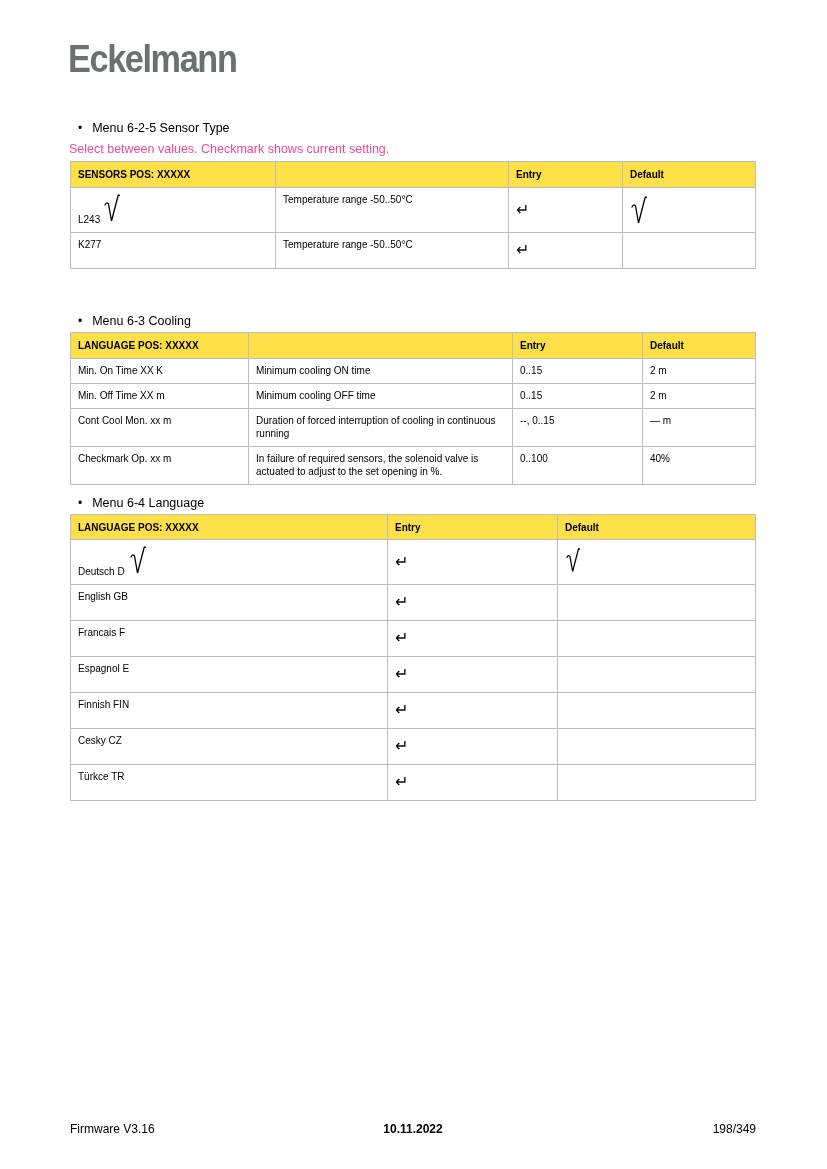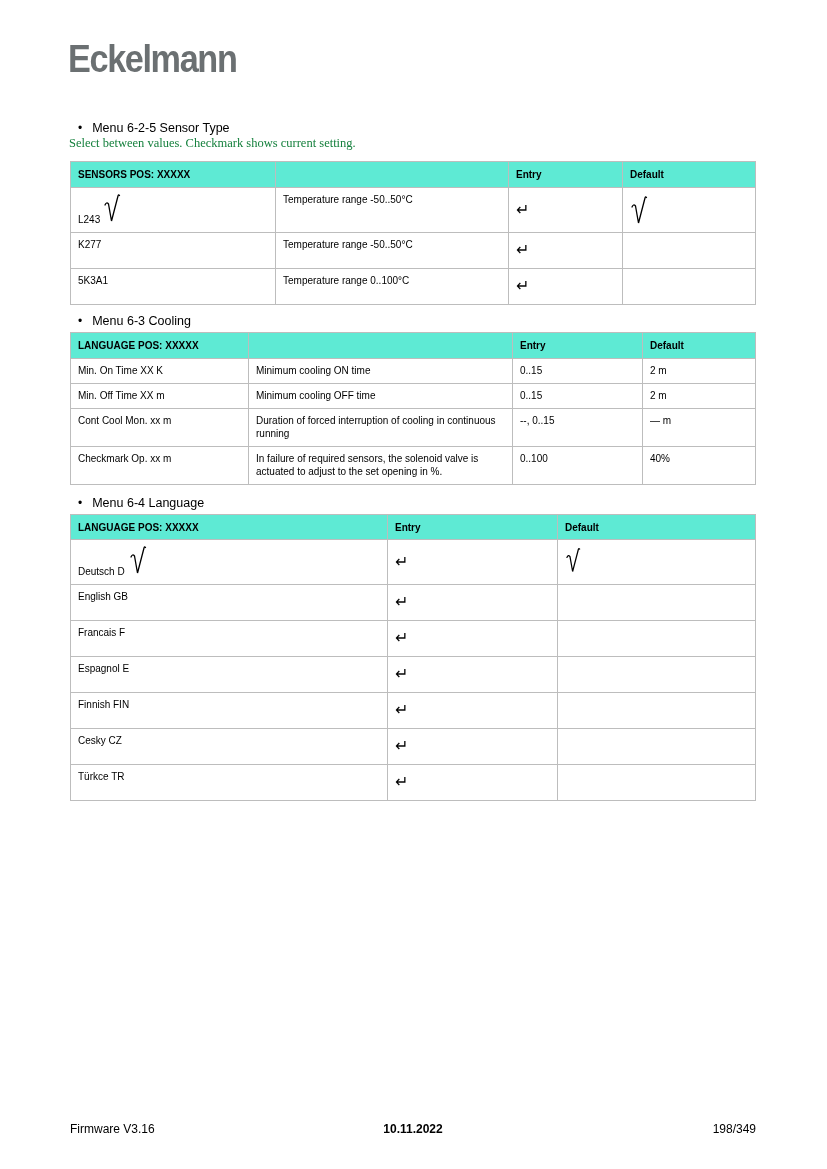--- a/index.html
+++ b/index.html
@@ -25,41 +25,41 @@
     position: absolute; left: 78px;
     font-size: 12.5px; color: #000;
     display: flex; align-items: baseline;
   }
   .bullet-heading .bullet { font-size: 12px; margin-right: 10px; }
   .h1 { top: 121px; }
   .h2 { top: 314px; }
   .h3 { top: 496px; }
 
   .intro {
-    position: absolute; left: 69px; top: 136px;
-    font-size: 12.5px; color: #15803d; font-family: Liberation Serif, serif;
+    position: absolute; left: 69px; top: 142px;
+    font-size: 12.5px; color: #ec4899;
   }
 
   table {
     border-collapse: collapse; table-layout: fixed;
     position: absolute; left: 70px;
   }
   .t-sensors  { top: 161px; width: 685px; }
   .t-cooling  { top: 332px; width: 685px; }
   .t-language { top: 514px; width: 685px; }
 
   th, td {
     border: 1px solid #bdbdbd;
     font-size: 10px; line-height: 1.3;
     text-align: left; vertical-align: top;
     padding: 5px 7px;
     overflow: hidden;
   }
   th {
-    background: #5eead4;
+    background: #fde047;
     font-weight: 700;
     vertical-align: middle;
     padding-top: 0; padding-bottom: 0;
   }
   .name-bottom { vertical-align: bottom; position: relative; padding-bottom: 6px; }
   .entry-sym {
     vertical-align: middle;
     font-size: 16px; line-height: 1;
     padding-top: 4px;
   }
@@ -120,26 +120,20 @@
           <path d="M2 13 Q3.5 9.5 5.5 12 L8.5 29 L15 4 Q15.5 2 16.5 3.5" fill="none" stroke="#000" stroke-width="1.3" stroke-linecap="round"></path>
         </svg>
       </td>
     </tr>
     <tr style="height:36px">
       <td>K277</td>
       <td>Temperature range -50..50°C</td>
       <td class="entry-sym"><span>↵</span></td>
       <td></td>
     </tr>
-    <tr style="height:36px">
-      <td>5K3A1</td>
-      <td>Temperature range 0..100°C</td>
-      <td class="entry-sym"><span>↵</span></td>
-      <td></td>
-    </tr>
   </tbody>
     </table>
 
   <div class="bullet-heading h2">
     <span class="bullet">•</span>
     <span>Menu 6-3 Cooling</span>
   </div>
 
   <table class="t-cooling">
     <colgroup>

